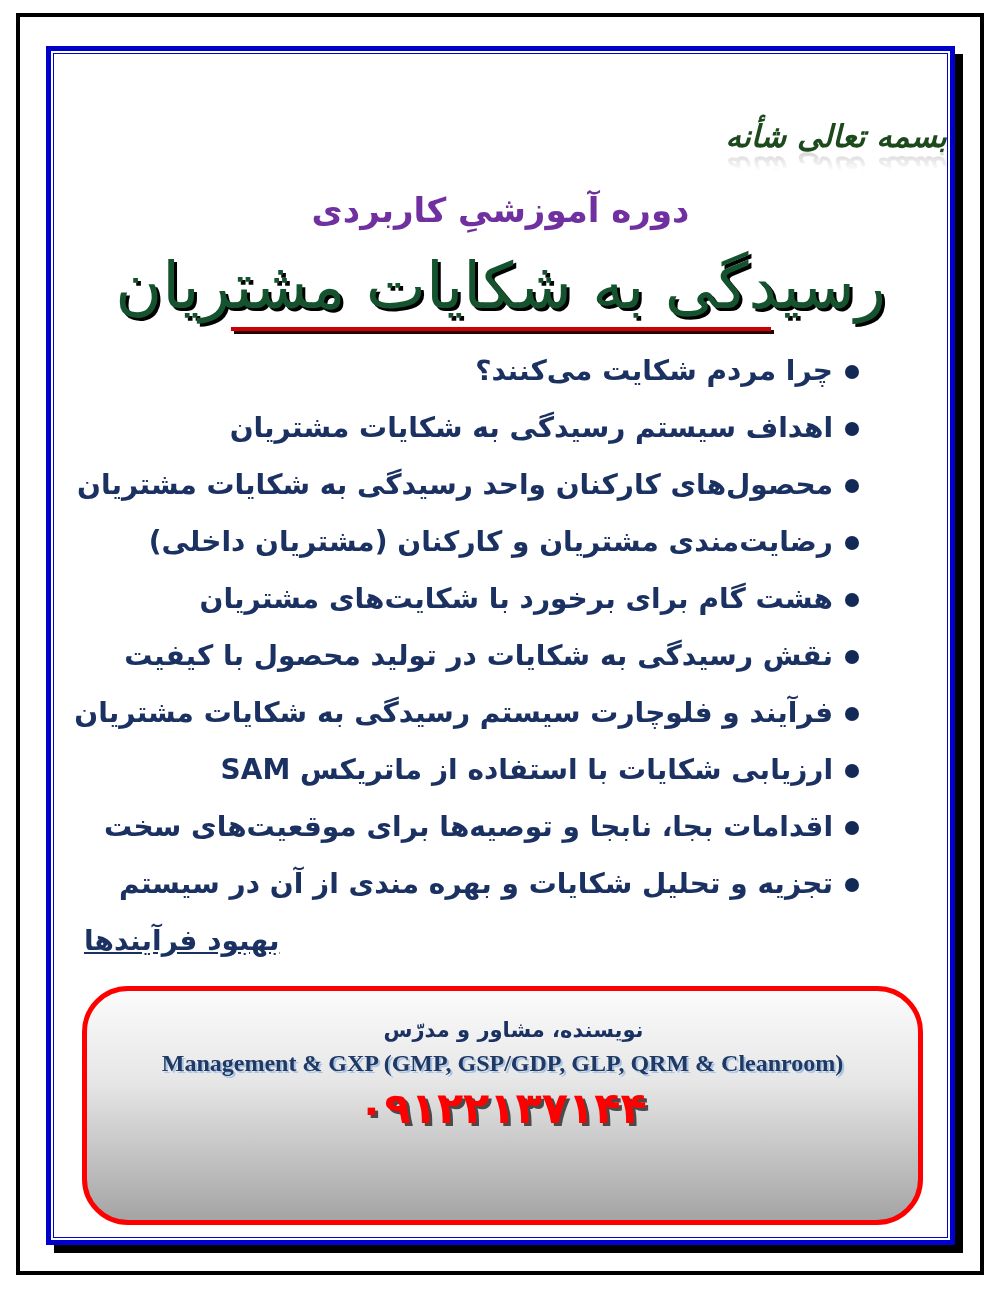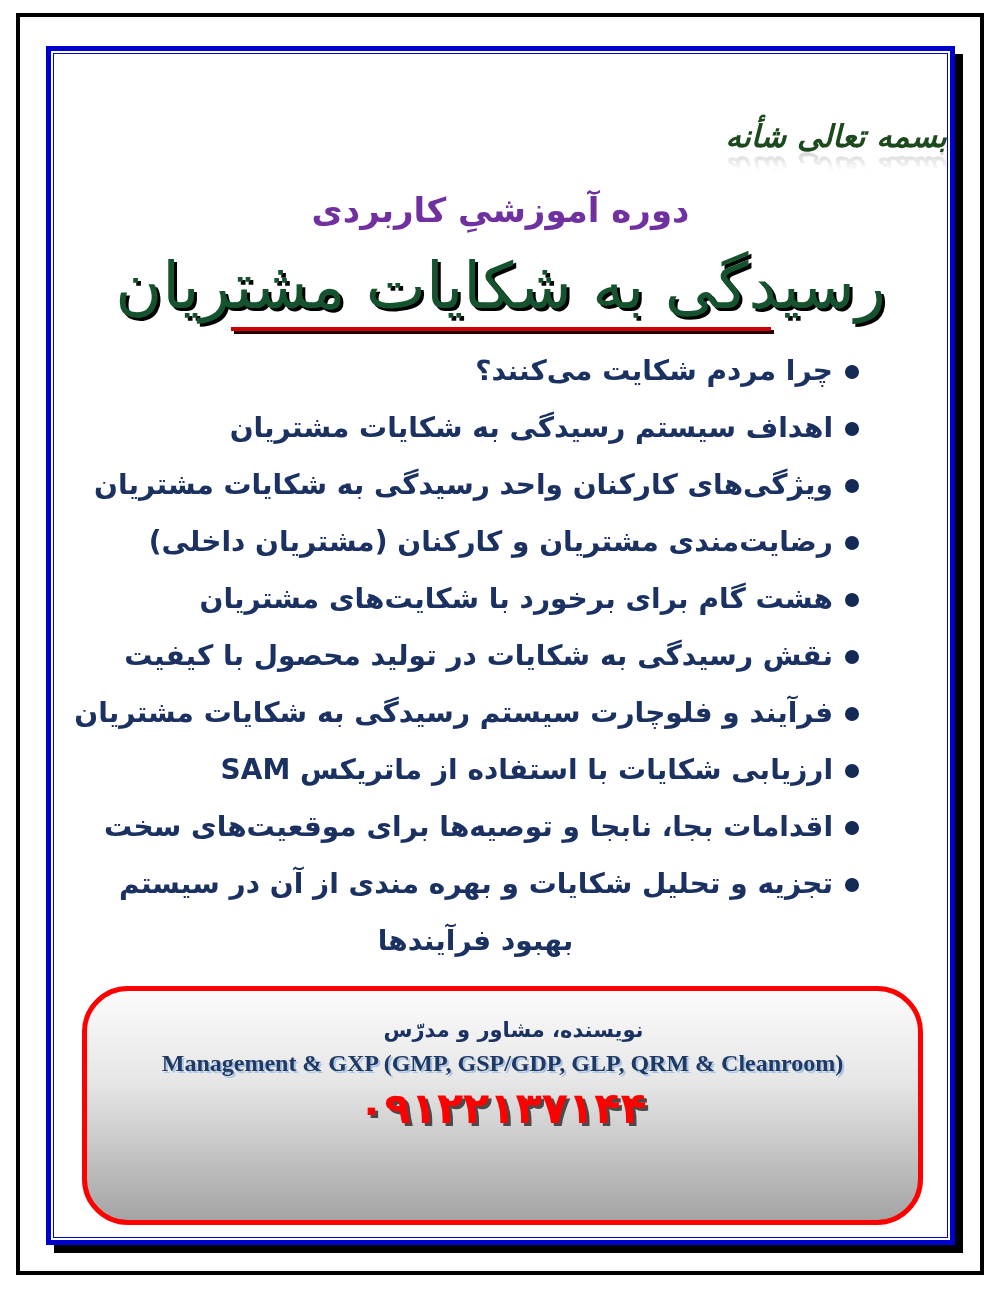--- a/index.html
+++ b/index.html
@@ -55,22 +55,22 @@
   }
   .bullet-item{
     direction:rtl;text-align:right;font-size:28px;font-weight:bold;
     color:#1a3162;line-height:57px;white-space:nowrap;
   }
   .dot{
     display:inline-block;width:14px;height:14px;border-radius:50%;
     background:#132a56;margin-left:12px;vertical-align:middle;
   }
   .bullet-cont{
-    direction:rtl;text-align:center;font-size:28px;font-weight:bold;
-    color:#1a3162;line-height:57px;margin-right:-8px;
+    direction:rtl;text-align:left;font-size:28px;font-weight:bold;
+    color:#1a3162;line-height:57px;margin-right:-8px;text-decoration:underline;
   }
   
   .footer-box{
     position:absolute;left:28px;right:24px;top:932px;bottom:12px;
     border:5px solid #ff0000;border-radius:46px;
     background:linear-gradient(180deg,#fbfbfb 0%,#e6e6e6 40%,#a4a4a4 100%);
     text-align:center;padding-top:18px;box-sizing:border-box;
   }
   .footer-name{font-size:27px;font-weight:bold;color:#1a3162;line-height:1.3;}
   .footer-roles{font-size:21px;font-weight:bold;color:#1a3162;margin-top:9px;padding-left:22px;}
@@ -102,21 +102,21 @@
     <div class="course-type">دوره آموزشیِ کاربردی</div>
 
     <div class="main-title-wrap">
       <div class="main-title">رسیدگی به شکایات مشتریان</div>
       <div class="title-underline"></div>
     </div>
 
     <div class="bullet-list" id="bullet-list">
         <div class="bullet-item"><span class="dot"></span><span>چرا مردم شکایت می‌کنند؟</span></div>
         <div class="bullet-item"><span class="dot"></span><span>اهداف سیستم رسیدگی به شکایات مشتریان</span></div>
-        <div class="bullet-item"><span class="dot"></span><span>ویژگی‌های کارکنان واحد رسیدگی به شکایات مشتریان</span></div>
+        <div class="bullet-item"><span class="dot"></span><span>محصول‌های کارکنان واحد رسیدگی به شکایات مشتریان</span></div>
         <div class="bullet-item"><span class="dot"></span><span>رضایت‌مندی مشتریان و کارکنان (مشتریان داخلی)</span></div>
         <div class="bullet-item"><span class="dot"></span><span>هشت گام برای برخورد با شکایت‌های مشتریان</span></div>
         <div class="bullet-item"><span class="dot"></span><span>نقش رسیدگی به شکایات در تولید محصول با کیفیت</span></div>
         <div class="bullet-item"><span class="dot"></span><span>فرآیند و فلوچارت سیستم رسیدگی به شکایات مشتریان</span></div>
         <div class="bullet-item"><span class="dot"></span><span>ارزیابی شکایات با استفاده از ماتریکس SAM</span></div>
         <div class="bullet-item"><span class="dot"></span><span>اقدامات بجا، نابجا و توصیه‌ها برای موقعیت‌های سخت</span></div>
         <div class="bullet-item"><span class="dot"></span><span>تجزیه و تحلیل شکایات و بهره مندی از آن در سیستم</span></div>
         <div class="bullet-cont">بهبود فرآیندها</div>
       </div>
 

